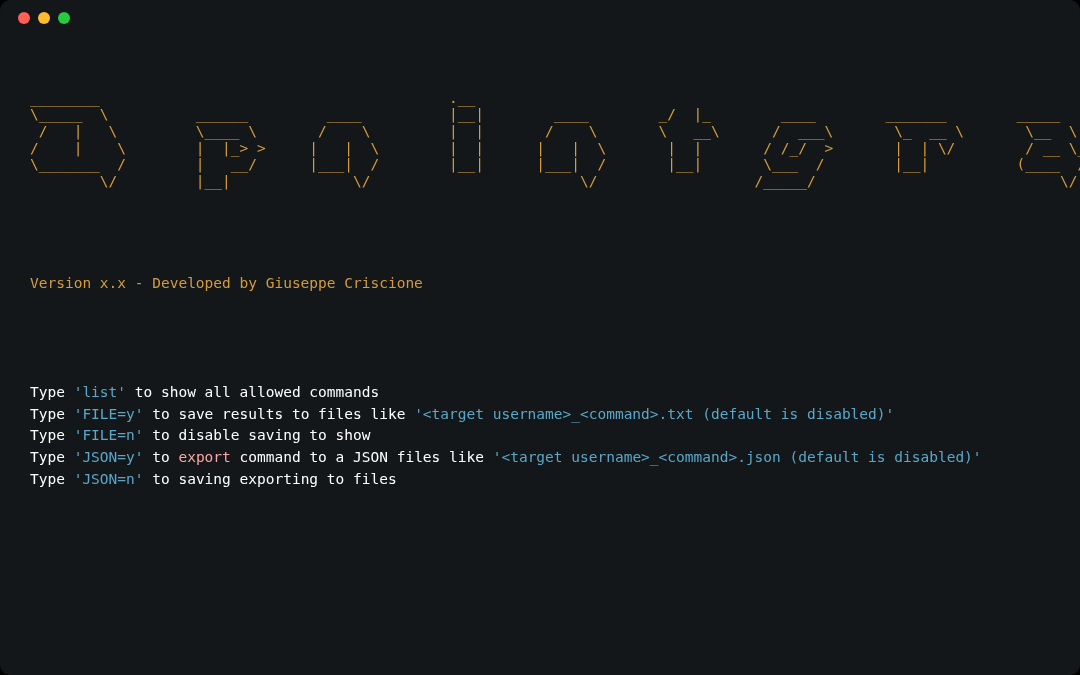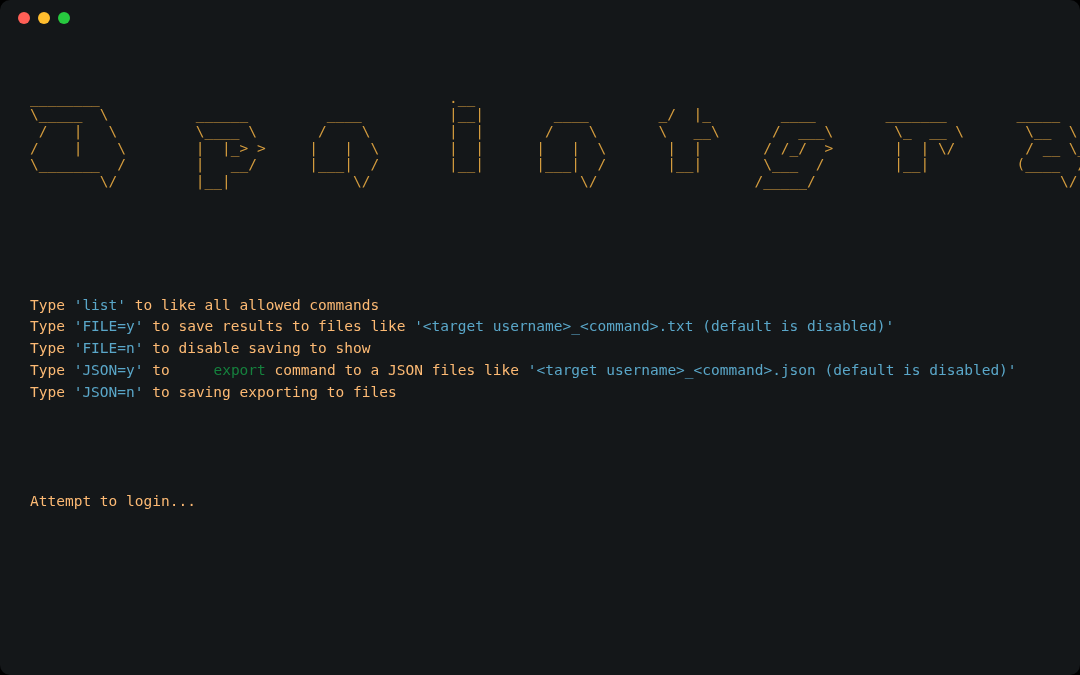--- a/index.html
+++ b/index.html
@@ -69,22 +69,22 @@
       color: #d49c3e;
       margin-bottom: 22px;
     }
     
     .help-block {
       color: #e6e6e6;
       margin-bottom: 22px;
     }
     
     .cyan { color: #5aa7c9; text-align: center; }
-    .yellow { color: #15803d; margin-left: 35px; }
-    .white { color: #fdba74; }
+    .yellow { color: #fca5a5; }
+    .white { color: #ffffff; }
     
     .login-attempt {
       margin-bottom: 22px;
     }
   </style>
 </head>
 <body>
 
 <div class="terminal-window">
   <div class="titlebar">
@@ -94,26 +94,26 @@
   </div>
 
   <div class="terminal-content">
     <div class="ascii-art">________                                        .__
 \_____  \          ______         ____          |__|        ____        _/  |_        ____        _______        _____             _____
  /   |   \         \____ \       /    \         |  |       /    \       \   __\      /  ___\       \_  __ \       \__  \           /     \
 /    |    \        |  |_&gt; &gt;     |   |  \        |  |      |   |  \       |  |       / /_/  &gt;       |  | \/        / __ \_        |  Y Y  \
 \_______  /        |   __/      |___|  /        |__|      |___|  /       |__|       \___  /        |__|          (____  /        |__|_|  /
         \/         |__|              \/                        \/                  /_____/                            \/               \/</div>
     
+    <div class="version-line">Version x.x - Developed by Giuseppe Criscione</div>
     
-    <div class="help-block"><span class="white">Type </span><span class="cyan">'list'</span><span class="white"> to like all allowed commands</span>
+    <div class="help-block"><span class="white">Type </span><span class="cyan">'list'</span><span class="white"> to show all allowed commands</span>
 <span class="white">Type </span><span class="cyan">'FILE=y'</span><span class="white"> to save results to files like </span><span class="cyan">'&lt;target username&gt;_&lt;command&gt;.txt (default is disabled)'</span>
 <span class="white">Type </span><span class="cyan">'FILE=n'</span><span class="white"> to disable saving to show</span>
 <span class="white">Type </span><span class="cyan">'JSON=y'</span><span class="white"> to </span><span class="yellow">export</span><span class="white"> command to a JSON files like </span><span class="cyan">'&lt;target username&gt;_&lt;command&gt;.json (default is disabled)'</span>
 <span class="white">Type </span><span class="cyan">'JSON=n'</span><span class="white"> to saving exporting to files</span></div>
     
-    <div class="login-attempt white">Attempt to login...</div>
     
     
     
     
   </div>
 </div>
 
 </body></html>

